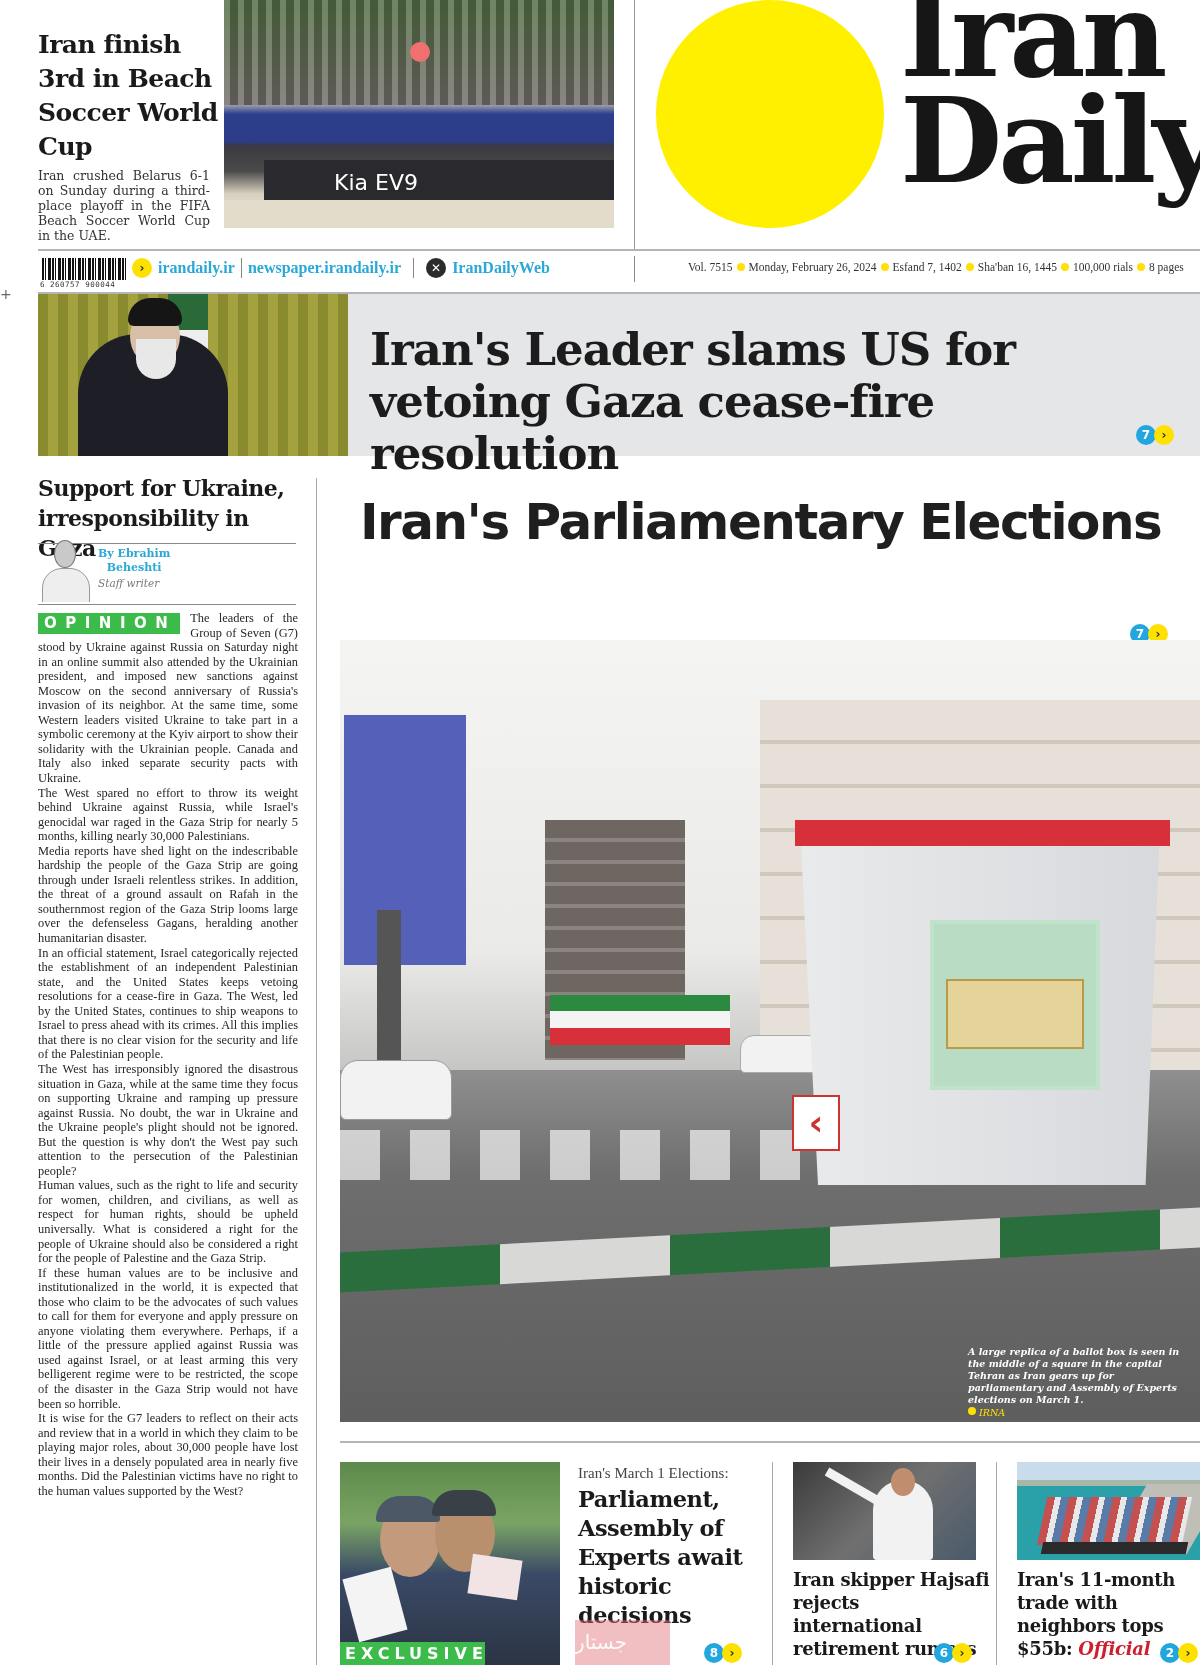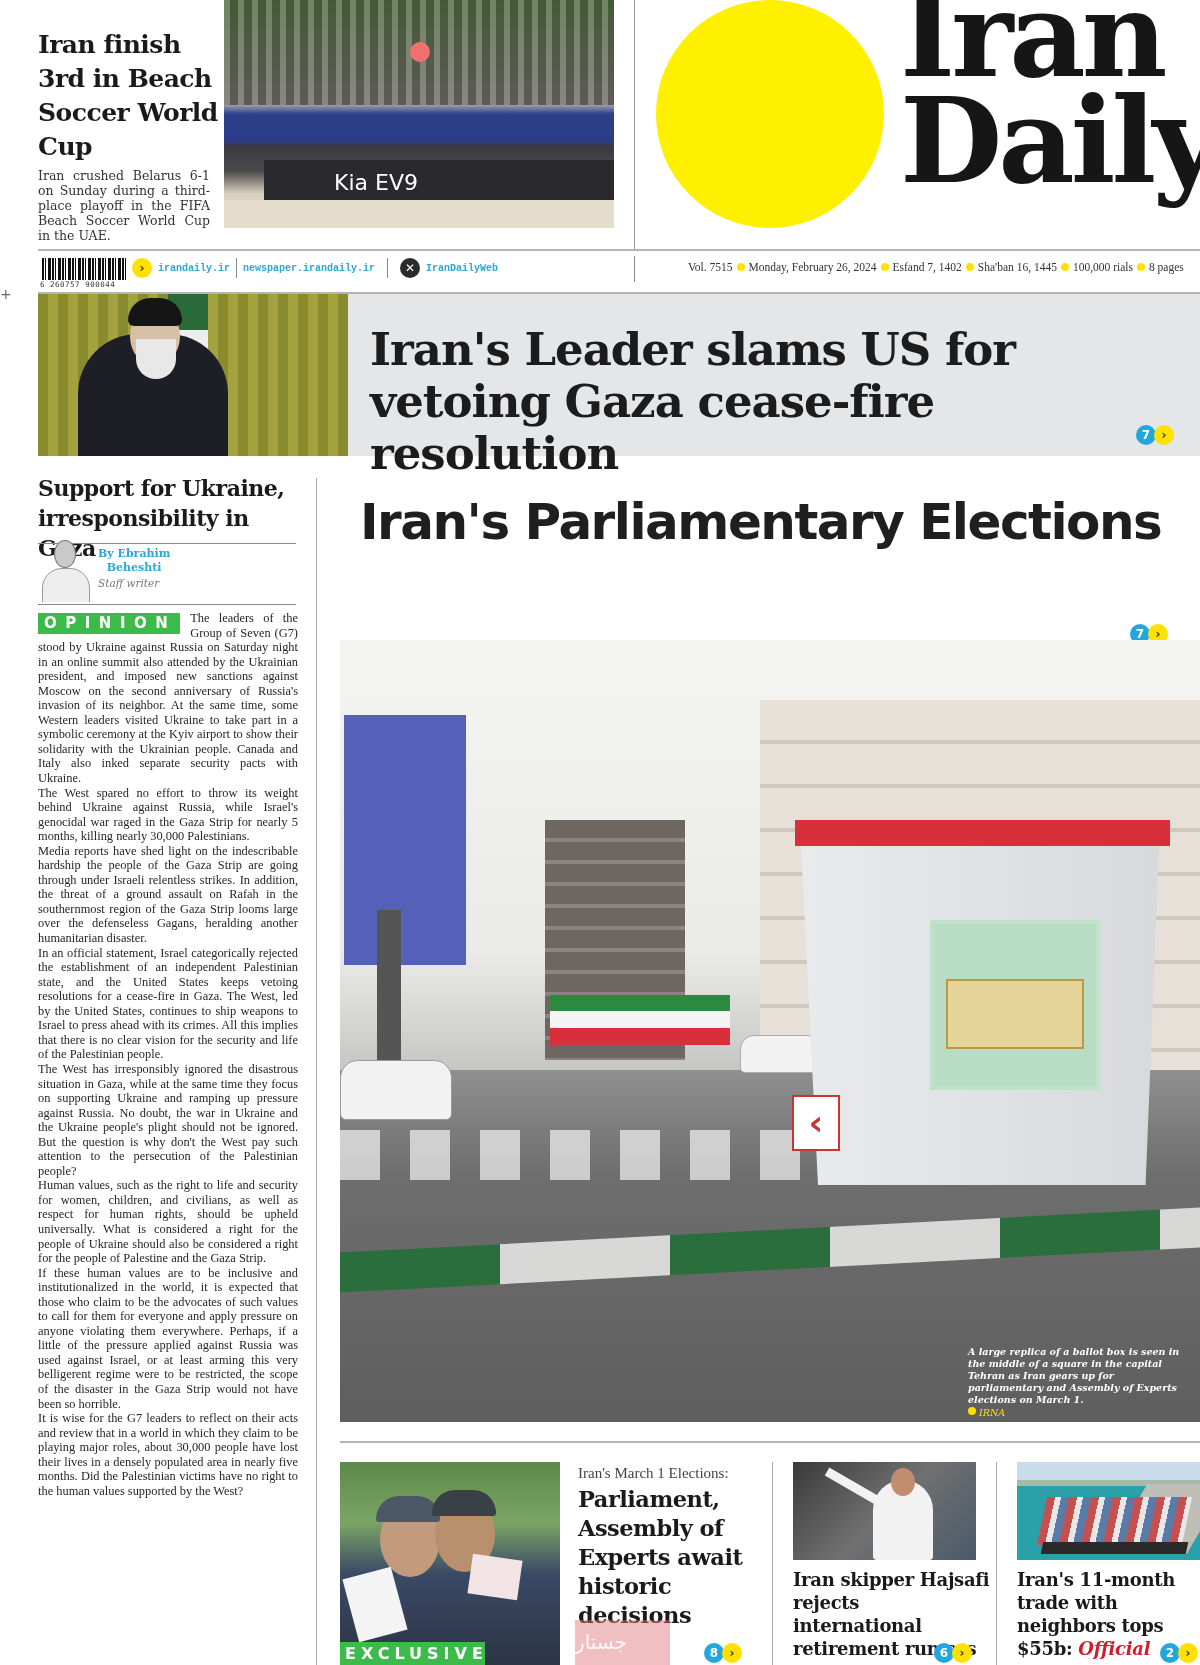--- a/index.html
+++ b/index.html
@@ -22,21 +22,21 @@
   .logo-sun { left: 656px; top: 0; width: 228px; height: 228px; border-radius: 50%; background: #fff000; }
   .logo-text { left: 900px; top: -18px; font-family: "DejaVu Serif", serif; font-weight: bold; font-size: 118px; line-height: 106px; color: #161616; letter-spacing: -4px; }
 
   .hr { height: 2px; background: #b5b5b5; }
   .hr-1 { left: 38px; top: 249px; width: 1162px; }
 
   
   .barcode { left: 42px; top: 258px; width: 86px; height: 22px; background: repeating-linear-gradient(90deg,#111 0 2px,#fff 2px 3px,#111 3px 4px,#fff 4px 6px,#111 6px 9px,#fff 9px 10px); }
   .barcode-num { left: 40px; top: 280px; font-family: "DejaVu Sans Mono", monospace; font-size: 7.5px; color: #333; letter-spacing: 0.5px; }
   .go-icon { width: 20px; height: 20px; border-radius: 50%; background: #ffe100; color: #333; font-family: "DejaVu Sans", sans-serif; font-size: 12px; line-height: 20px; text-align: center; font-weight: bold; }
-  .link { font-family: Liberation Mono, monospace; font-weight: bold; font-size: 10px; color: #2aa8d6; }
+  .link { font-family: Liberation Serif, serif; font-weight: bold; font-size: 16px; color: #2aa8d6; }
   .x-icon { width: 20px; height: 20px; border-radius: 50%; background: #2b2b2b; color: #fff; font-family: "DejaVu Sans", sans-serif; font-size: 12px; line-height: 20px; text-align: center; }
   .sep { width: 1px; height: 20px; background: #888; }
   .issue-info { left: 688px; top: 261px; font-family: "Liberation Serif", serif; font-size: 11.5px; color: #333; white-space: nowrap; display: flex; align-items: center; gap: 3px; }
   .issue-info .dot { display: inline-block; width: 8px; height: 8px; border-radius: 50%; background: #ffe100; margin: 0 1px; }
   .vline-info { left: 634px; top: 256px; width: 1px; height: 26px; background: #888; }
   .hr-2 { left: 38px; top: 292px; width: 1162px; }
   .crop-mark { left: 0; top: 286px; font-family: "DejaVu Sans", sans-serif; font-size: 14px; color: #666; }
 
   
   .leader-photo { left: 38px; top: 294px; width: 310px; height: 162px; background: repeating-linear-gradient(90deg,#8a8a2e 0 10px,#a3a23f 10px 20px); overflow: hidden; }

